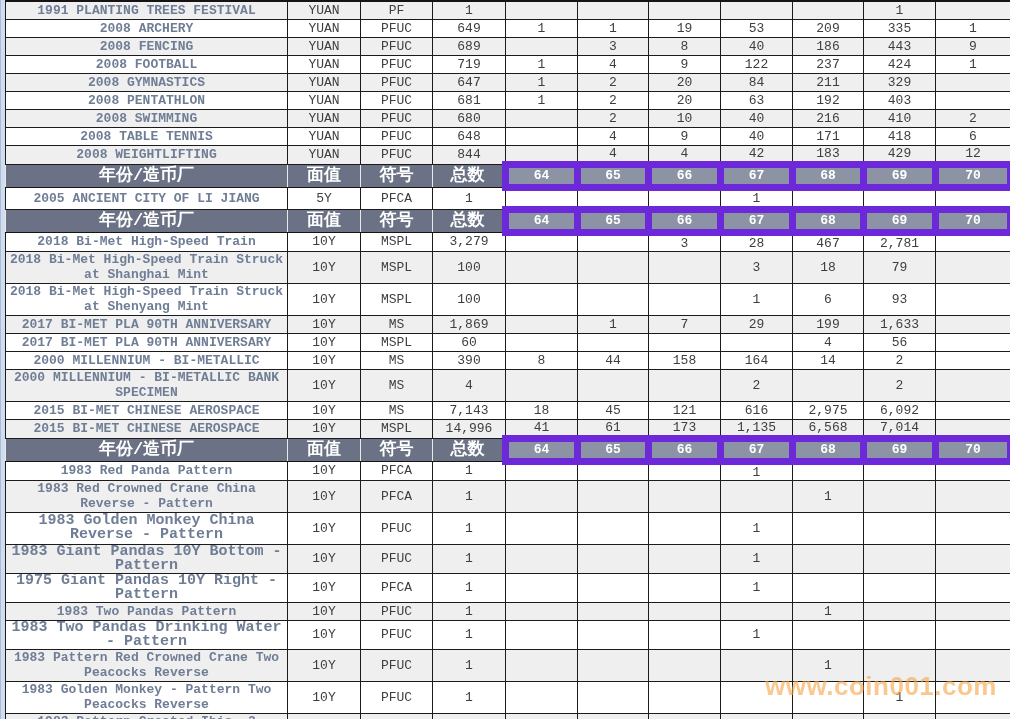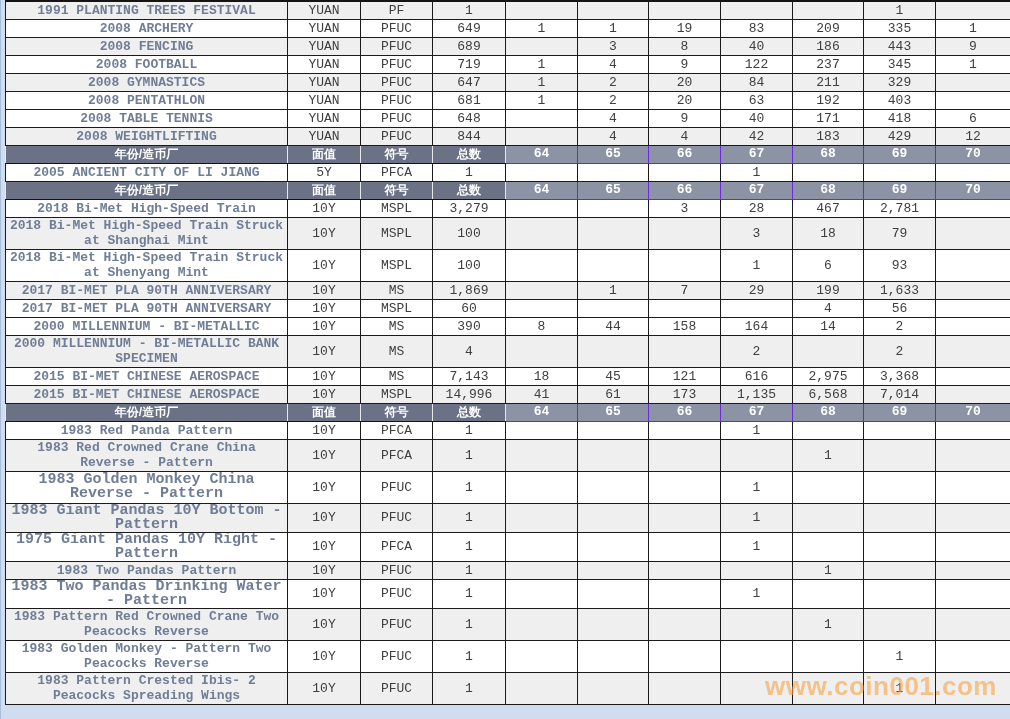--- a/index.html
+++ b/index.html
@@ -27,26 +27,26 @@
   tr.small td.name-cell{font-size:15px;line-height:14px;}
   td.num-cell{
     color:var(--num-color,#3e3e3e);font-size:13px;line-height:15px;text-align:center;
   }
   tr.header-row{height:18px;}
   th{font-weight:bold;color:#ffffff;line-height:16px;}
   th.hdr-dark{
     background:var(--header-dark,#6b7285);
     border-left:1px solid #e8e8e8;border-right:1px solid #e8e8e8;
     border-top:1px solid #141414;border-bottom:1px solid #141414;
-    font-family:Liberation Sans, sans-serif;
-    font-size:12px;
+    font-family:Liberation Mono, monospace;
+    font-size:17px;
   }
   th.hdr-light{
     background:var(--header-light,#8c93a4);
-    border:1px solid #6d28d9;
+    border:7px solid #6d28d9;
     font-size:13px;
   }
   .watermark{
     position:absolute;top:671px;right:13px;
     font-family:"Liberation Sans","DejaVu Sans",sans-serif;
     font-weight:bold;font-size:26px;letter-spacing:0.5px;
     color:rgba(246,163,67,0.60);
     pointer-events:none;
   }
 </style>
@@ -85,21 +85,21 @@
           <td class="num-cell"></td>
         </tr>
         <tr class="coin-row shade-white h1">
           <td class="name-cell">2008 ARCHERY</td>
           <td class="num-cell">YUAN</td>
           <td class="num-cell">PFUC</td>
           <td class="num-cell">649</td>
           <td class="num-cell">1</td>
           <td class="num-cell">1</td>
           <td class="num-cell">19</td>
-          <td class="num-cell">83</td>
+          <td class="num-cell">53</td>
           <td class="num-cell">209</td>
           <td class="num-cell">335</td>
           <td class="num-cell">1</td>
         </tr>
         <tr class="coin-row shade-gray h1">
           <td class="name-cell">2008 FENCING</td>
           <td class="num-cell">YUAN</td>
           <td class="num-cell">PFUC</td>
           <td class="num-cell">689</td>
           <td class="num-cell"></td>
@@ -113,21 +113,21 @@
         <tr class="coin-row shade-white h1">
           <td class="name-cell">2008 FOOTBALL</td>
           <td class="num-cell">YUAN</td>
           <td class="num-cell">PFUC</td>
           <td class="num-cell">719</td>
           <td class="num-cell">1</td>
           <td class="num-cell">4</td>
           <td class="num-cell">9</td>
           <td class="num-cell">122</td>
           <td class="num-cell">237</td>
-          <td class="num-cell">345</td>
+          <td class="num-cell">424</td>
           <td class="num-cell">1</td>
         </tr>
         <tr class="coin-row shade-gray h1">
           <td class="name-cell">2008 GYMNASTICS</td>
           <td class="num-cell">YUAN</td>
           <td class="num-cell">PFUC</td>
           <td class="num-cell">647</td>
           <td class="num-cell">1</td>
           <td class="num-cell">2</td>
           <td class="num-cell">20</td>
@@ -141,20 +141,33 @@
           <td class="num-cell">YUAN</td>
           <td class="num-cell">PFUC</td>
           <td class="num-cell">681</td>
           <td class="num-cell">1</td>
           <td class="num-cell">2</td>
           <td class="num-cell">20</td>
           <td class="num-cell">63</td>
           <td class="num-cell">192</td>
           <td class="num-cell">403</td>
           <td class="num-cell"></td>
+        </tr>
+        <tr class="coin-row shade-gray h1">
+          <td class="name-cell">2008 SWIMMING</td>
+          <td class="num-cell">YUAN</td>
+          <td class="num-cell">PFUC</td>
+          <td class="num-cell">680</td>
+          <td class="num-cell"></td>
+          <td class="num-cell">2</td>
+          <td class="num-cell">10</td>
+          <td class="num-cell">40</td>
+          <td class="num-cell">216</td>
+          <td class="num-cell">410</td>
+          <td class="num-cell">2</td>
         </tr>
         <tr class="coin-row shade-white h1">
           <td class="name-cell">2008 TABLE TENNIS</td>
           <td class="num-cell">YUAN</td>
           <td class="num-cell">PFUC</td>
           <td class="num-cell">648</td>
           <td class="num-cell"></td>
           <td class="num-cell">4</td>
           <td class="num-cell">9</td>
           <td class="num-cell">40</td>
@@ -308,21 +321,21 @@
         <tr class="coin-row shade-white h1">
           <td class="name-cell">2015 BI-MET CHINESE AEROSPACE</td>
           <td class="num-cell">10Y</td>
           <td class="num-cell">MS</td>
           <td class="num-cell">7,143</td>
           <td class="num-cell">18</td>
           <td class="num-cell">45</td>
           <td class="num-cell">121</td>
           <td class="num-cell">616</td>
           <td class="num-cell">2,975</td>
-          <td class="num-cell">3,368</td>
+          <td class="num-cell">6,092</td>
           <td class="num-cell"></td>
         </tr>
         <tr class="coin-row shade-gray h1">
           <td class="name-cell">2015 BI-MET CHINESE AEROSPACE</td>
           <td class="num-cell">10Y</td>
           <td class="num-cell">MSPL</td>
           <td class="num-cell">14,996</td>
           <td class="num-cell">41</td>
           <td class="num-cell">61</td>
           <td class="num-cell">173</td>

